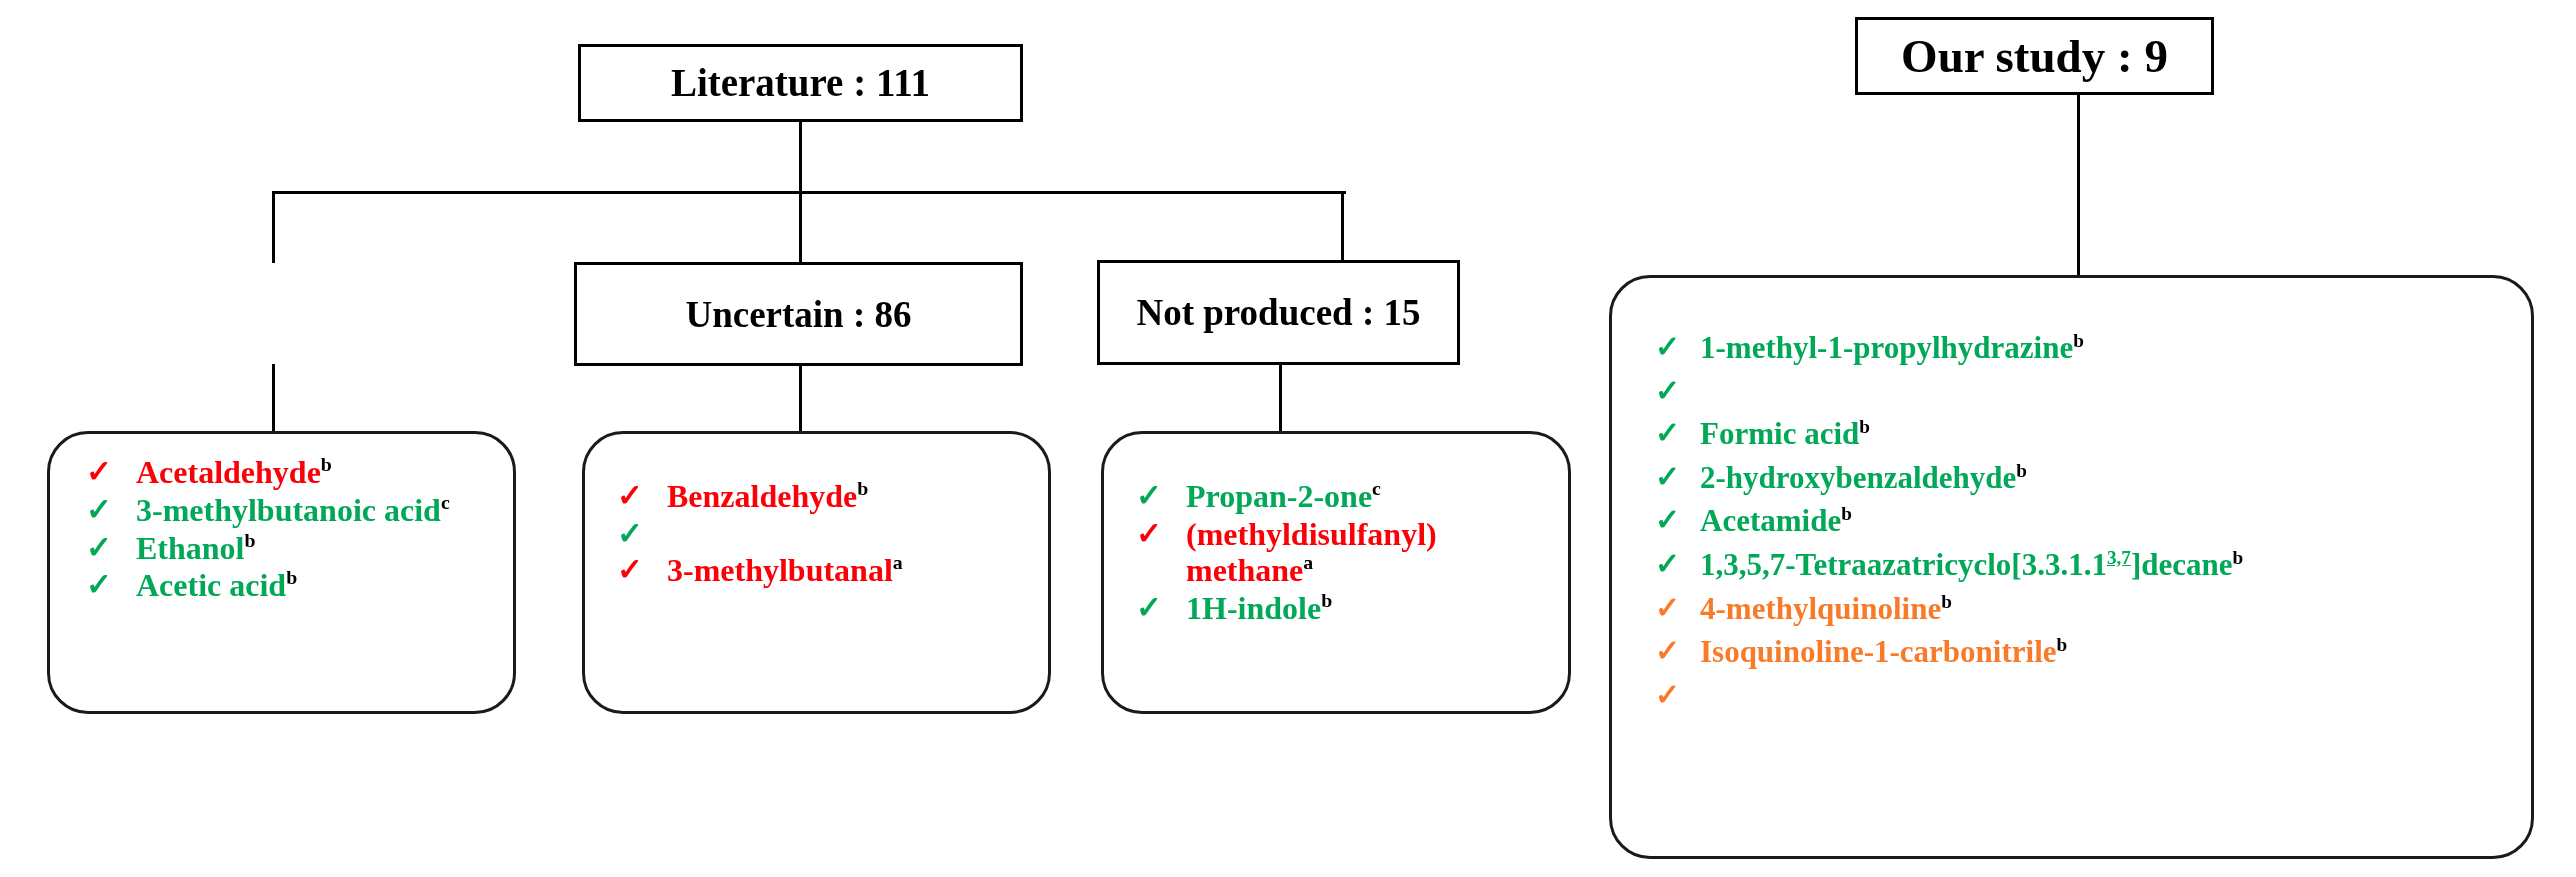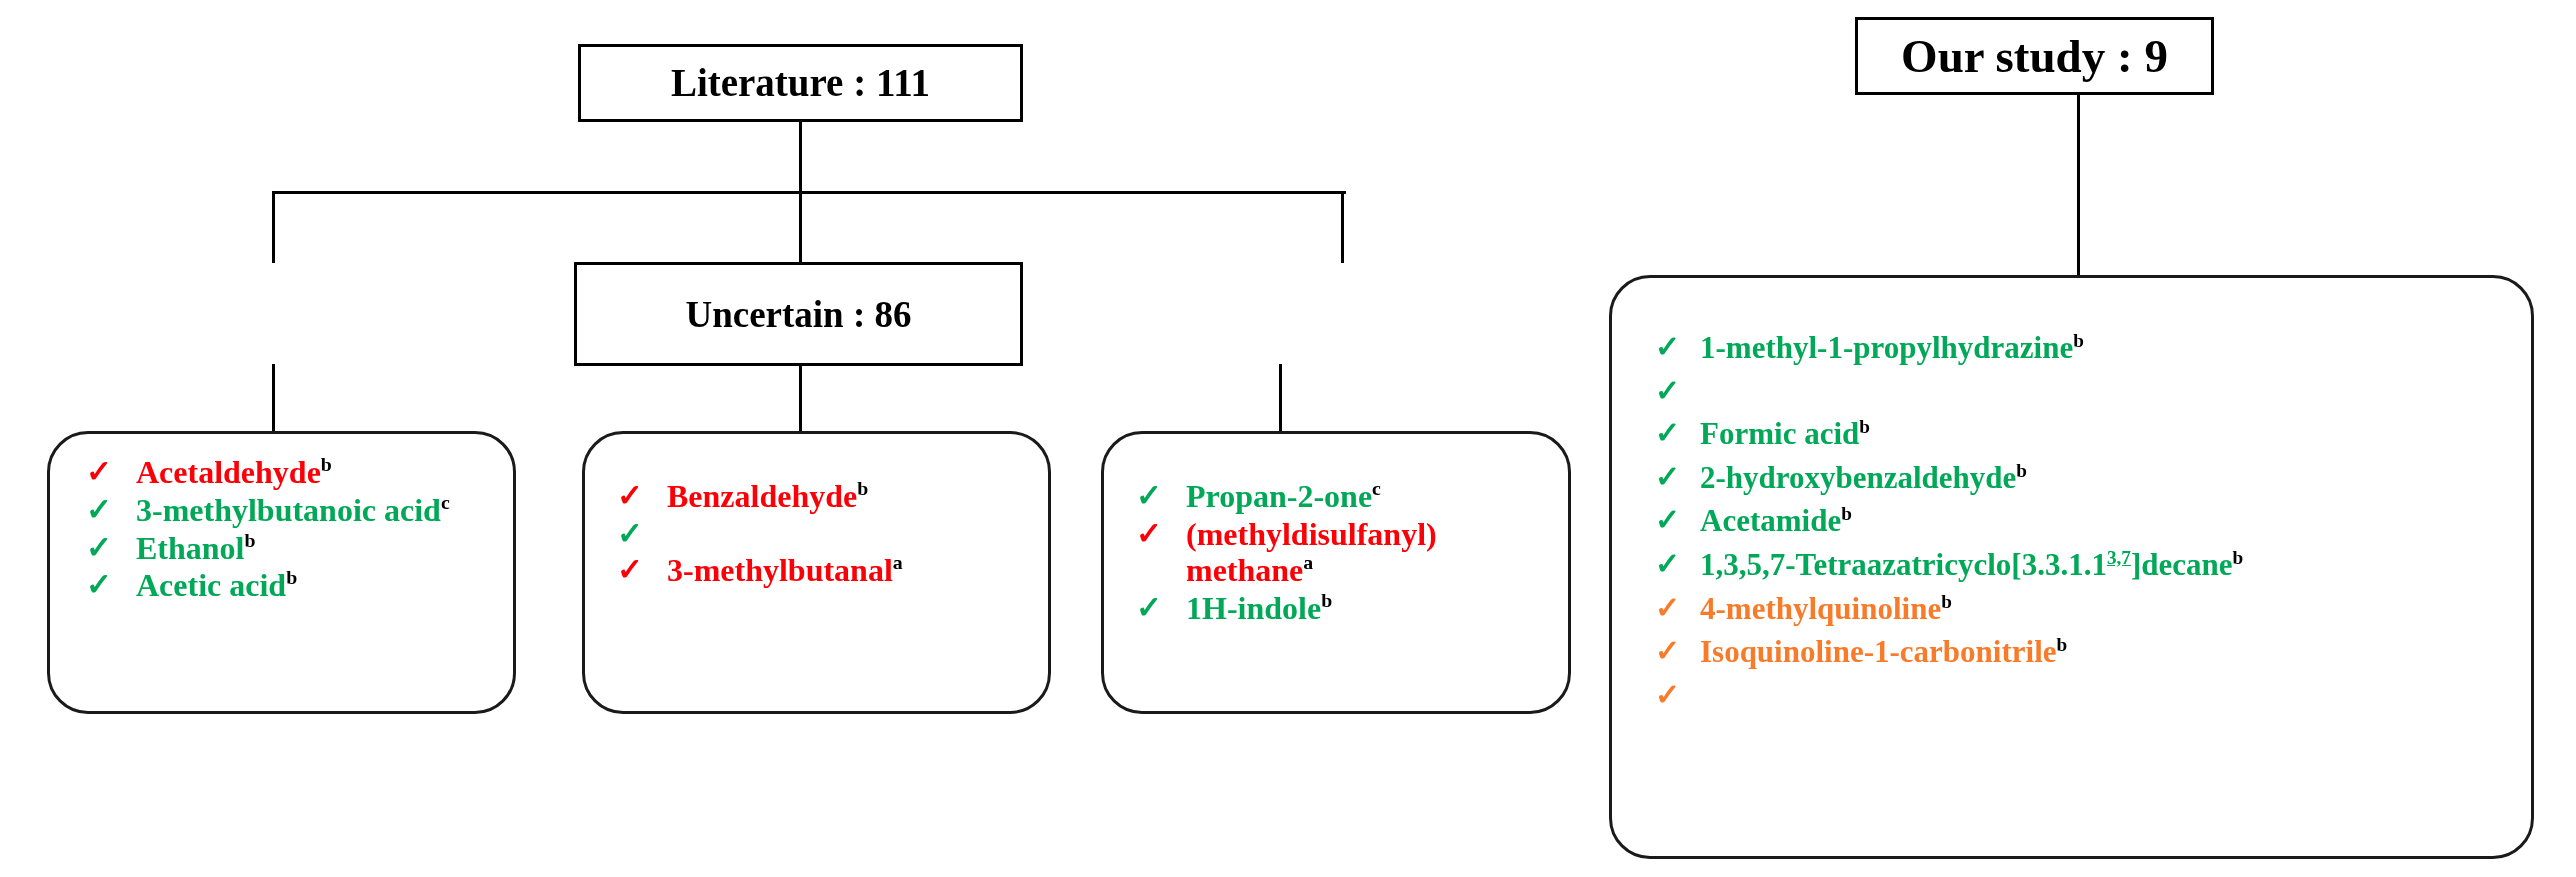--- a/index.html
+++ b/index.html
@@ -133,20 +133,21 @@
   <div class="conn conn-v" id="drop-notprod"></div>
   <div class="conn conn-v" id="stem-produced"></div>
   <div class="conn conn-v" id="stem-uncertain"></div>
   <div class="conn conn-v" id="stem-notprod"></div>
   <div class="conn conn-v" id="stem-study"></div>
 
   <div class="node-box" id="lit-box">Literature : 111</div>
   <div class="node-box" id="study-box">Our study : 9</div>
 
   <div class="node-box" id="uncertain-box">Uncertain : 86</div>
+  <div class="node-box" id="notprod-box">Not produced : 15</div>
 
   <div class="round-box" id="produced-round"></div>
   <div class="round-box" id="uncertain-round"></div>
   <div class="round-box" id="notprod-round"></div>
   <div class="round-box" id="study-round"></div>
 
   <ul class="chem-list" id="produced-list">
       <li class="chem-item">
         <span class="tick c-red">✓</span>
         <span class="chem-name c-red">Acetaldehyde<sup>b</sup></span>

